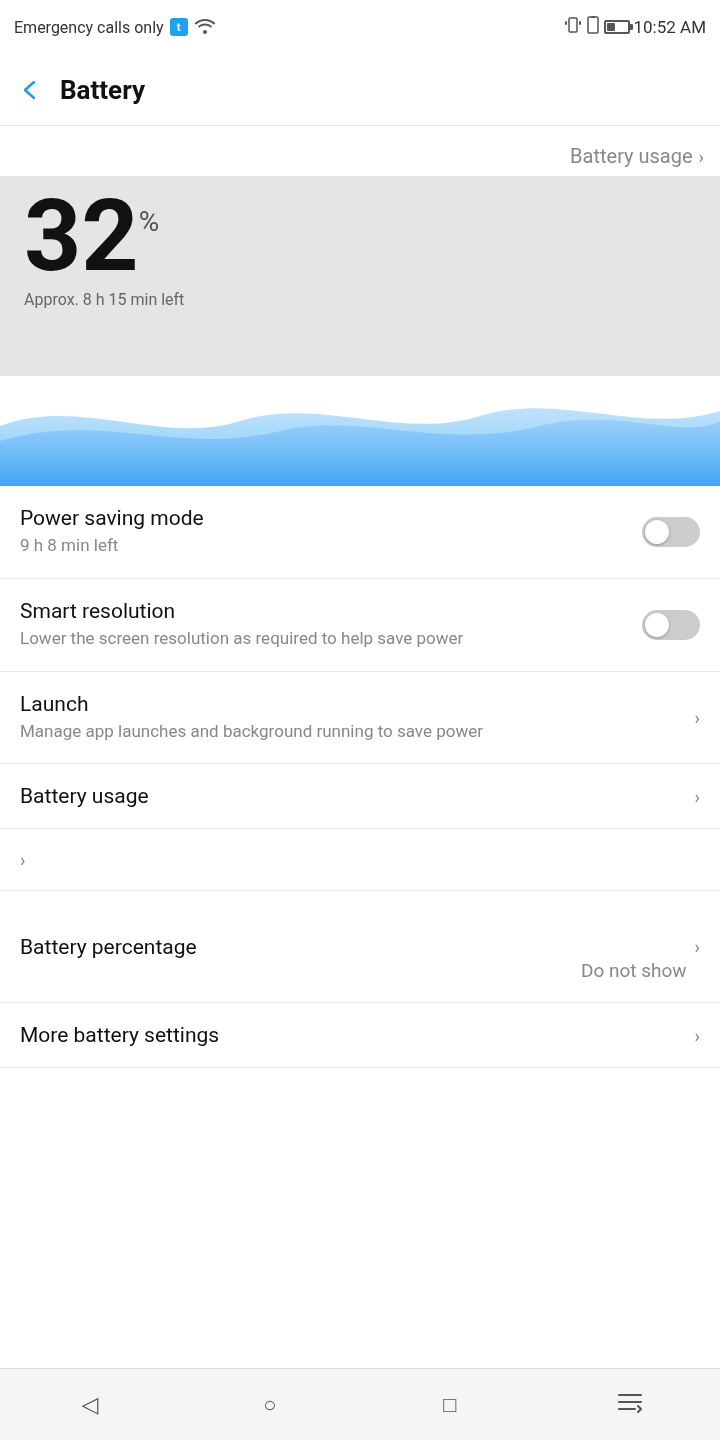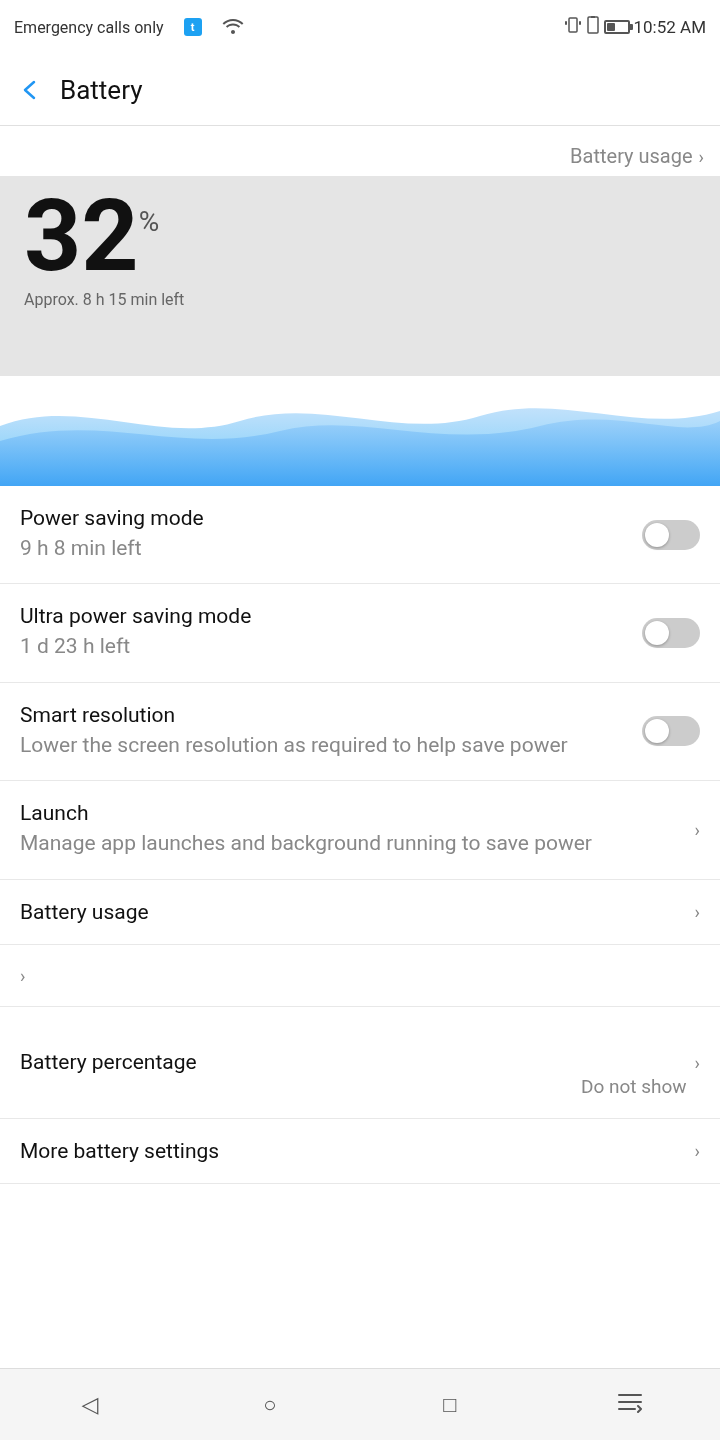--- a/index.html
+++ b/index.html
@@ -17,21 +17,21 @@
       display: flex;
       justify-content: space-between;
       align-items: center;
       padding: 8px 14px;
       background: #fff;
       height: 54px;
     }
     .status-left {
       display: flex;
       align-items: center;
-      gap: 20px;
+      gap: 6px;
       font-size: 16px;
       color: #333;
     }
     .status-right {
       display: flex;
       align-items: center;
       gap: 4px;
       font-size: 16px;
       color: #333;
     }
@@ -92,21 +92,21 @@
     .back-btn {
       color: #2196F3;
       font-size: 26px;
       margin-right: 16px;
       cursor: pointer;
       display: flex;
       align-items: center;
     }
     .app-bar-title {
       font-size: 26px;
-      font-weight: 400;
+      font-weight: 700;
       color: #111;
     }
 
     
     .battery-usage-link {
       display: flex;
       justify-content: flex-end;
       align-items: center;
       padding: 18px 16px 8px 16px;
       background: #fff;
@@ -181,21 +181,21 @@
     .settings-item-left {
       flex: 1;
       padding-right: 12px;
     }
     .settings-item-title {
       font-size: 21px;
       color: #111;
       font-weight: 400;
     }
     .settings-item-subtitle {
-      font-size: 21px;
+      font-size: 17px;
       color: #888;
       margin-top: 4px;
       line-height: 1.4;
     }
     .settings-item-right {
       display: flex;
       align-items: center;
       gap: 8px;
     }
     .settings-item-value {
@@ -331,29 +331,20 @@
   <div class="settings-item">
     <div class="settings-item-left">
       <div class="settings-item-title">Power saving mode</div>
       <div class="settings-item-subtitle">9 h 8 min left</div>
     </div>
     <div class="settings-item-right">
       <div class="toggle"></div>
     </div>
   </div>
 
-  <div class="settings-item">
-    <div class="settings-item-left">
-      <div class="settings-item-title">Ultra power saving mode</div>
-      <div class="settings-item-subtitle">1 d 23 h left</div>
-    </div>
-    <div class="settings-item-right">
-      <div class="toggle"></div>
-    </div>
-  </div>
 
   <div class="settings-item">
     <div class="settings-item-left">
       <div class="settings-item-title">Smart resolution</div>
       <div class="settings-item-subtitle">Lower the screen resolution as required to help save power</div>
     </div>
     <div class="settings-item-right">
       <div class="toggle"></div>
     </div>
   </div>

